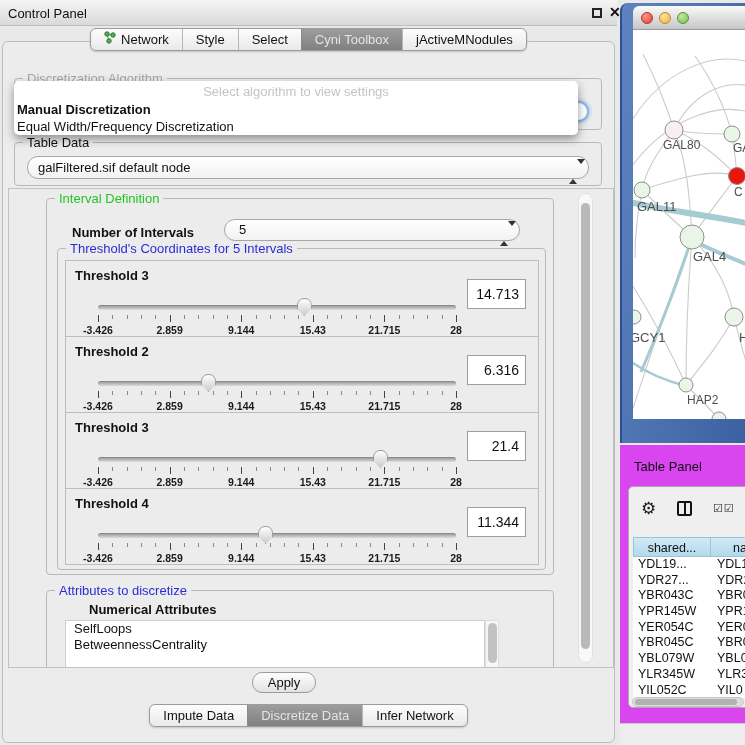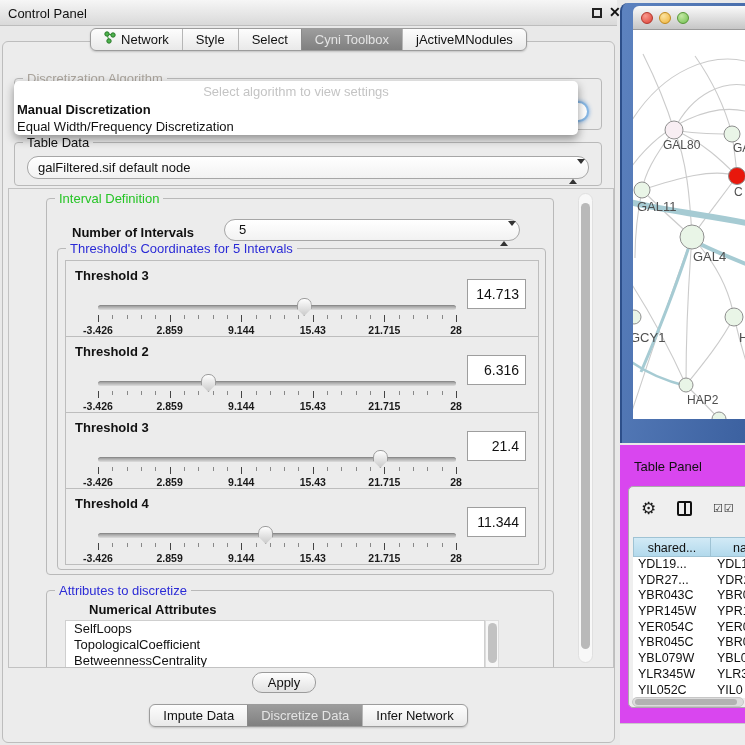--- a/index.html
+++ b/index.html
@@ -387,21 +387,20 @@
             </div>
           </div>
       </div>
     </div>
 
     <div class="groupbox attrs-group">
       <span class="group-label">Attributes to discretize</span>
       <span class="attr-title">Numerical Attributes</span>
       <div class="attr-list">
           <div class="attr-item">SelfLoops</div>
-          <div class="attr-item">TopologicalCoefficient</div>
           <div class="attr-item">BetweennessCentrality</div>
         </div>
       <div class="attr-vscroll">
         <div class="attr-vthumb"></div>
       </div>
     </div>
 
     <div class="panel-vscroll">
       <div class="panel-vthumb"></div>
     </div>

